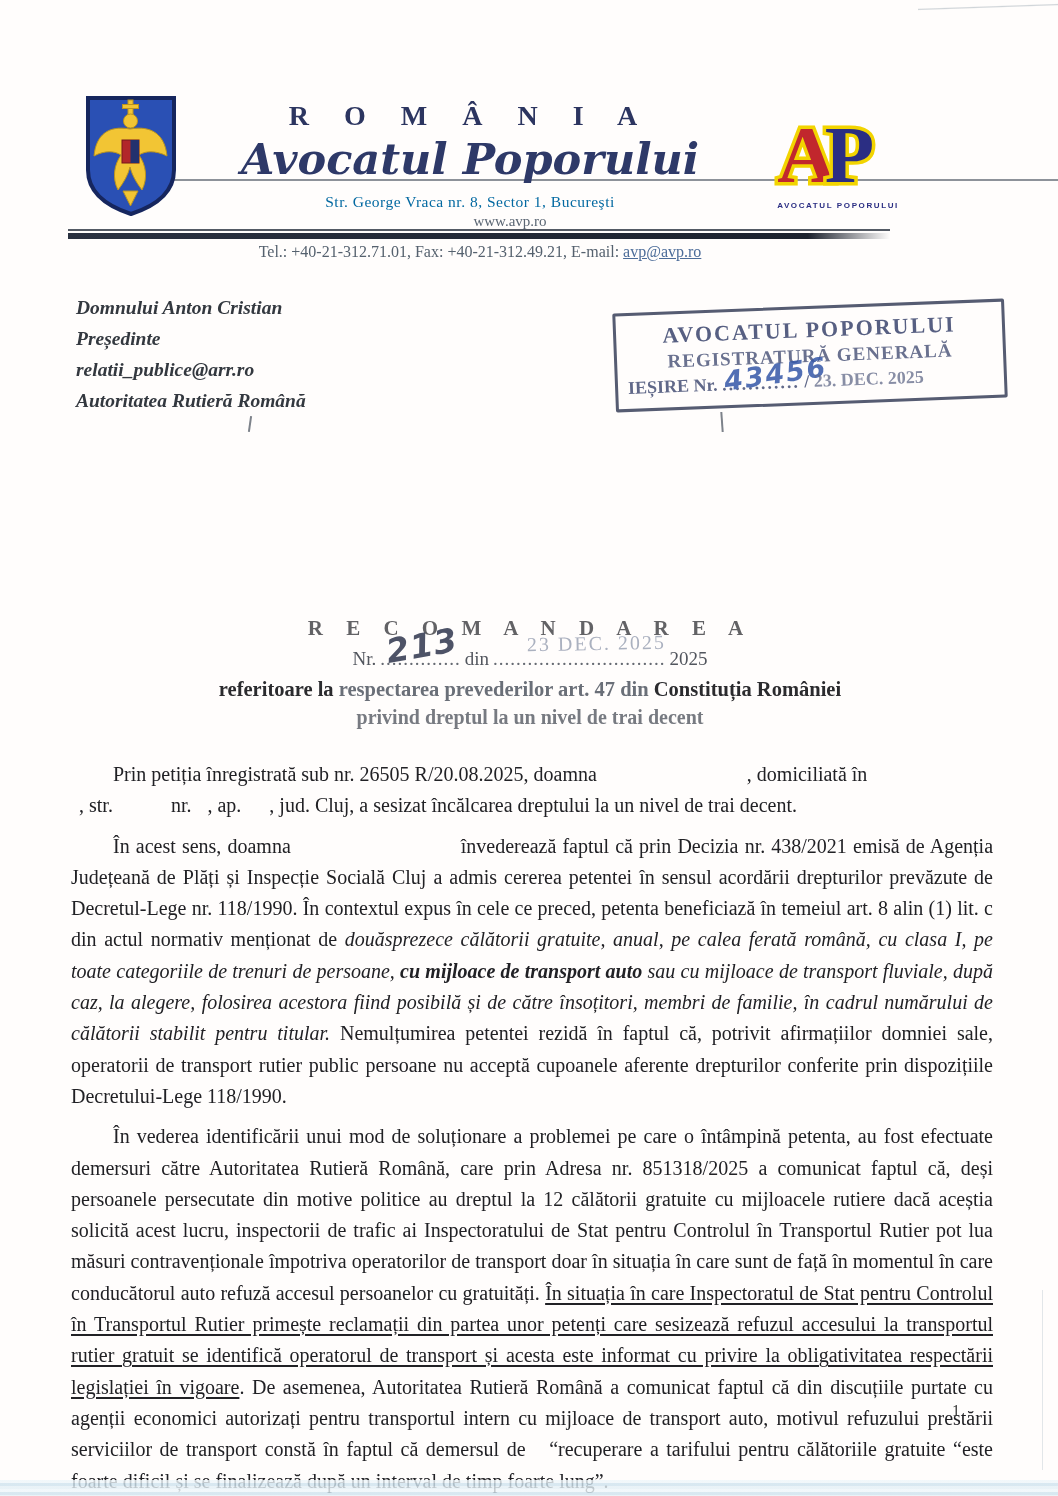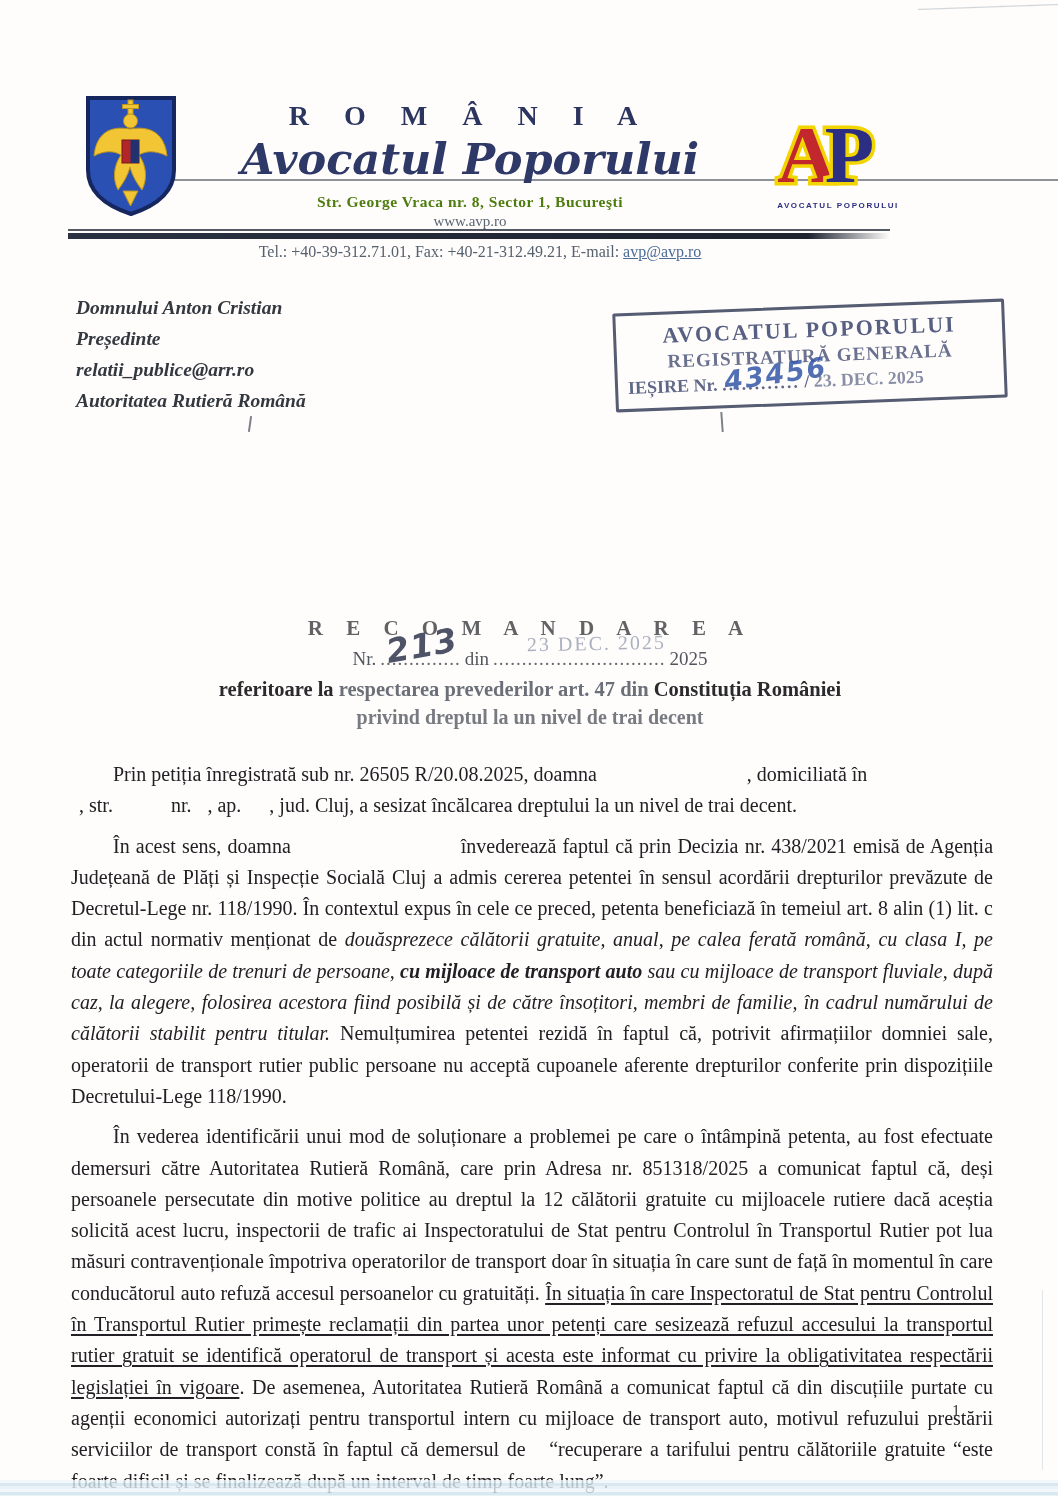--- a/index.html
+++ b/index.html
@@ -7,23 +7,23 @@
         font-family:"Liberation Serif", serif;color:#1f1f1f;}
 
   
   .coat{position:absolute;left:84px;top:94px;width:94px;height:124px;z-index:2;}
   .hdr-country{position:absolute;left:0;top:100px;width:940px;text-align:center;
         font-size:28px;font-weight:bold;letter-spacing:14px;color:#2c3560;}
   .hdr-script{position:absolute;left:0;top:134px;width:940px;text-align:center;
         font-family:"DejaVu Serif", serif;font-style:italic;font-weight:bold;
         font-size:43px;color:#2e3968;z-index:2;}
   .hdr-address{position:absolute;left:0;top:193px;width:940px;text-align:center;
-        font-size:15.5px;color:#4d7c0f;letter-spacing:0.5px;font-weight:bold;}
+        font-size:15.5px;color:#0369a1;letter-spacing:0.5px;}
   .hdr-web{position:absolute;left:0;top:213px;width:940px;text-align:center;
-        font-size:15px;color:#5b6673;}
+        font-size:15px;color:#5b6673;padding-left:40px;}
   .rule-thin{position:absolute;left:150px;top:179px;width:908px;height:2px;background:#8d9299;z-index:1;}
   .rule-thick{position:absolute;left:68px;top:233px;width:822px;height:6px;
         background:linear-gradient(90deg,#2a3140 0%,#1c222e 90%,rgba(28,34,46,0) 100%);}
   .rule-thick::before{content:"";position:absolute;left:0;top:-4px;width:100%;height:2px;background:#545a64;}
   .tel{position:absolute;left:0;width:960px;text-align:center;font-size:16px;color:#55616e;}
   .tel1{top:243px;} .tel2{top:265px;}
 
   .ap-logo{position:absolute;left:772px;top:106px;width:132px;z-index:2;}
   .ap-caption{margin-top:-6px;text-align:center;font-family:"Liberation Sans",sans-serif;
         font-size:8px;letter-spacing:1.6px;color:#2b2e83;font-weight:bold;}
@@ -107,21 +107,21 @@
         <rect x="38" y="46" width="17" height="23" fill="#b2262a" stroke="#77161a" stroke-width="1"></rect>
         <rect x="46.5" y="46" width="8.5" height="23" fill="#23316e"></rect>
       </g>
     </svg>
   </div>
 
   <div class="hdr-country">R O M Â N I A</div>
   <div class="hdr-script">Avocatul Poporului</div>
   <div class="hdr-address">Str. George Vraca nr. 8, Sector 1, Bucureşti</div>
   <div class="hdr-web">www.avp.ro</div>
-  <div class="tel tel1"><span class="seg">Tel.: +40-39-312.71.01, Fax: +40-21-312.49.21, E-mail: </span><span class="seg link">avp@avp.ro</span></div>
+  <div class="tel tel1"><span class="seg">Tel.: +40-21-312.71.01, Fax: +40-21-312.49.21, E-mail: </span><span class="seg link">avp@avp.ro</span></div>
 
   <div class="ap-logo">
     <svg viewBox="0 0 150 110" width="132" height="97">
       <text x="6" y="86" font-family="Liberation Serif, serif" font-weight="bold" font-size="92" fill="#c1272d" stroke="#f2d400" stroke-width="8" style="paint-order:stroke">A</text>
       <text x="60" y="86" font-family="Liberation Serif, serif" font-weight="bold" font-size="92" fill="#2b2e83" stroke="#f2d400" stroke-width="8" style="paint-order:stroke">P</text>
     </svg>
     <div class="ap-caption">AVOCATUL POPORULUI</div>
   </div>
 
   <div class="addressee">

